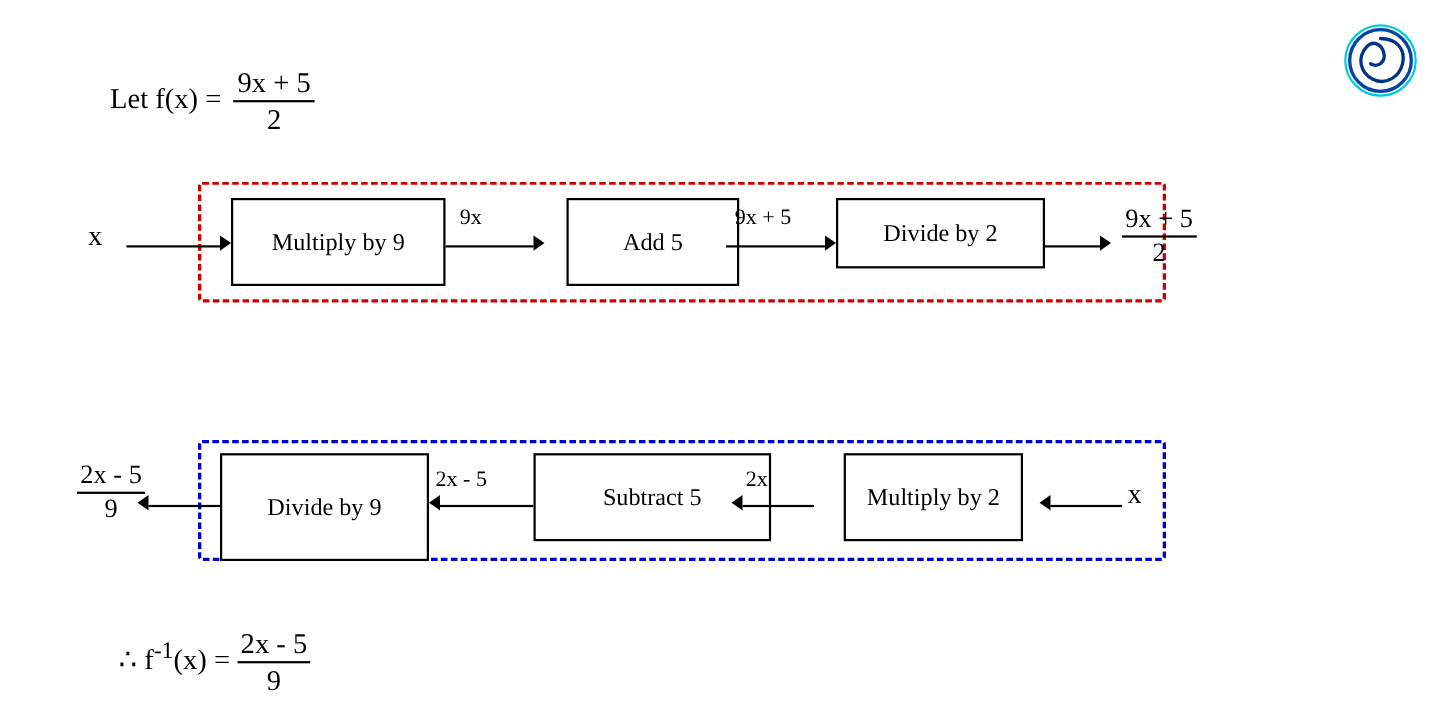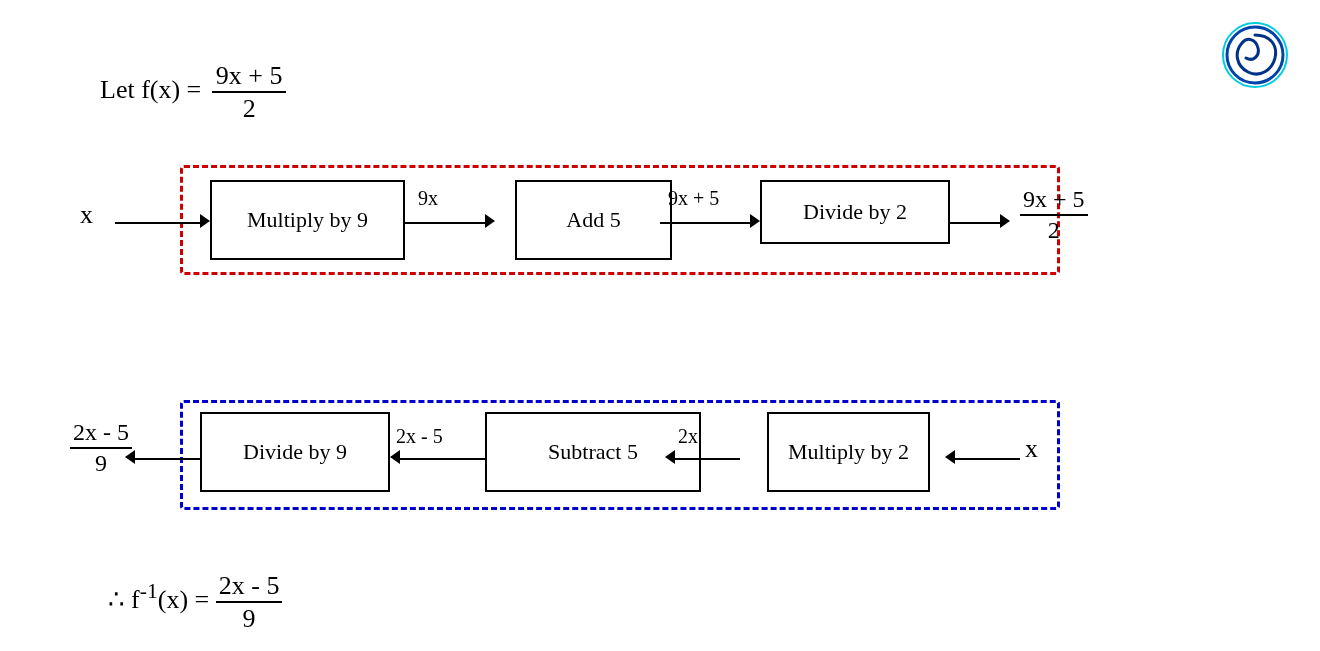--- a/index.html
+++ b/index.html
@@ -267,21 +267,21 @@
         <span class="num">2x - 5</span>
         <span class="den">9</span>
       </span>
     </div>
 
     <div class="arrow" style="top: 60px; left: 65px; width: 75px; flex-direction: row-reverse;">
       <div class="arrow-line" style="width: 65px;"></div>
       <div class="arrow-head-left"></div>
     </div>
 
-    <div class="process-box" style="top: 22px; left: 140px; width: 190px; height: 80px;">
+    <div class="process-box" style="top: 22px; left: 140px; width: 190px; height: 98px;">
       <span>Divide by 9</span>
     </div>
 
     <div class="arrow" style="top: 60px; left: 330px; width: 95px; flex-direction: row-reverse;">
       <div class="arrow-line" style="width: 85px;"></div>
       <div class="arrow-head-left"></div>
     </div>
     <div class="arrow-label" style="top: 35px; left: 336px;">2x - 5</div>
 
     <div class="process-box" style="top: 22px; left: 425px; width: 216px; height: 80px;">

